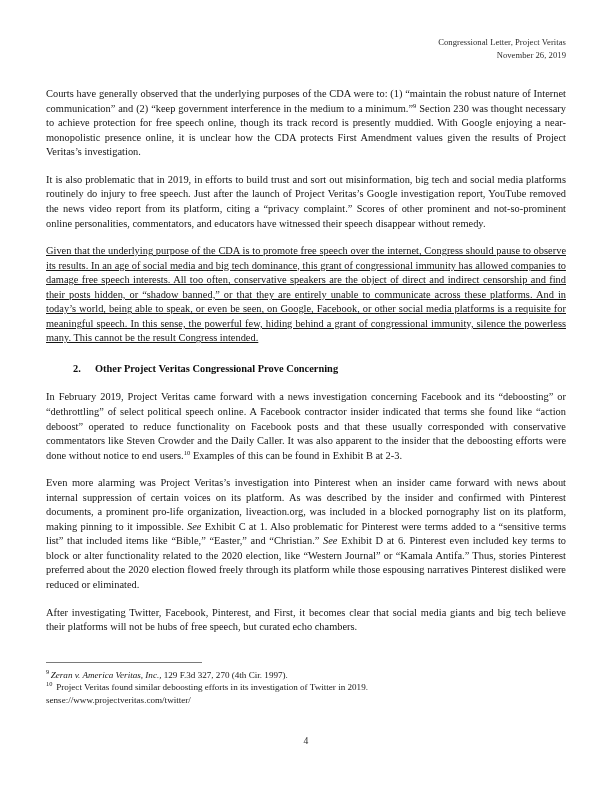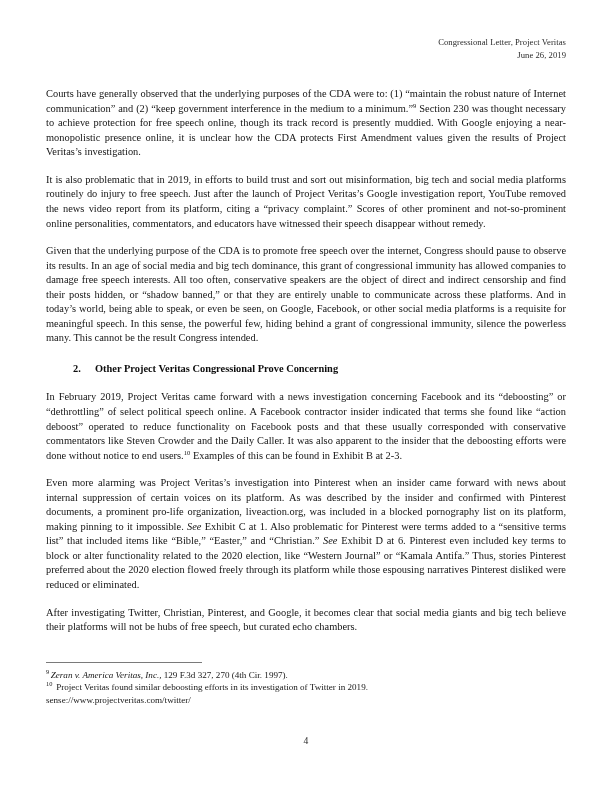--- a/index.html
+++ b/index.html
@@ -42,21 +42,21 @@
   }
   p.para {
     margin: 0 0 13px 0;
     font-size: 10.4px;
     line-height: 14.55px;
     text-align: justify;
     text-justify: inter-word;
     color: #141414;
     letter-spacing: 0.01px;
   }
-  p.para.tight { margin-bottom: 16px; }
+  p.para.tight { margin-bottom: 16px; text-decoration: underline; }
   .section-heading {
     margin: 16px 0 14px 0;
     font-size: 10.4px;
     line-height: 14.5px;
     font-weight: bold;
     color: #0d0d0d;
     display: flex;
     padding-left: 27px;
   }
   .section-heading .num {
@@ -107,41 +107,41 @@
 </style>
 </head>
 <body>
 
 <div class="page">
 
   <div class="content">
 
     <div class="doc-header">
       <div>Congressional Letter, Project Veritas</div>
-      <div>June 26, 2019</div>
+      <div>November 26, 2019</div>
     </div>
 
     <div class="body-block">
 
       <p class="para"><span>Courts have generally observed that the underlying purposes of the CDA were to: (1) “maintain the robust nature of Internet communication” and (2) “keep government interference in the medium to a minimum.”</span><sup class="fn">9</sup><span> Section 230 was thought necessary to achieve protection for free speech online, though its track record is presently muddied. With Google enjoying a near-monopolistic presence online, it is unclear how the CDA protects First Amendment values given the results of Project Veritas’s investigation.</span></p>
 
       <p class="para">It is also problematic that in 2019, in efforts to build trust and sort out misinformation, big tech and social media platforms routinely do injury to free speech. Just after the launch of Project Veritas’s Google investigation report, YouTube removed the news video report from its platform, citing a “privacy complaint.” Scores of other prominent and not-so-prominent online personalities, commentators, and educators have witnessed their speech disappear without remedy.</p>
 
       <p class="para tight">Given that the underlying purpose of the CDA is to promote free speech over the internet, Congress should pause to observe its results. In an age of social media and big tech dominance, this grant of congressional immunity has allowed companies to damage free speech interests. All too often, conservative speakers are the object of direct and indirect censorship and find their posts hidden, or “shadow banned,” or that they are entirely unable to communicate across these platforms. And in today’s world, being able to speak, or even be seen, on Google, Facebook, or other social media platforms is a requisite for meaningful speech. In this sense, the powerful few, hiding behind a grant of congressional immunity, silence the powerless many. This cannot be the result Congress intended.</p>
 
       <div class="section-heading">
         <span class="num">2.</span>
         <span class="htext">Other Project Veritas Congressional Prove Concerning</span>
       </div>
 
       <p class="para"><span>In February 2019, Project Veritas came forward with a news investigation concerning Facebook and its “deboosting” or “dethrottling” of select political speech online. A Facebook contractor insider indicated that terms she found like “action deboost” operated to reduce functionality on Facebook posts and that these usually corresponded with conservative commentators like Steven Crowder and the Daily Caller. It was also apparent to the insider that the deboosting efforts were done without notice to end users.</span><sup class="fn">10</sup><span> Examples of this can be found in Exhibit B at 2-3.</span></p>
 
       <p class="para"><span>Even more alarming was Project Veritas’s investigation into Pinterest when an insider came forward with news about internal suppression of certain voices on its platform. As was described by the insider and confirmed with Pinterest documents, a prominent pro-life organization, liveaction.org, was included in a blocked pornography list on its platform, making pinning to it impossible. </span><em class="it">See</em><span> Exhibit C at 1. Also problematic for Pinterest were terms added to a “sensitive terms list” that included items like “Bible,” “Easter,” and “Christian.” </span><em class="it">See</em><span> Exhibit D at 6. Pinterest even included key terms to block or alter functionality related to the 2020 election, like “Western Journal” or “Kamala Antifa.” Thus, stories Pinterest preferred about the 2020 election flowed freely through its platform while those espousing narratives Pinterest disliked were reduced or eliminated.</span></p>
 
-      <p class="para">After investigating Twitter, Christian, Pinterest, and Google, it becomes clear that social media giants and big tech believe their platforms will not be hubs of free speech, but curated echo chambers.</p>
+      <p class="para">After investigating Twitter, Facebook, Pinterest, and First, it becomes clear that social media giants and big tech believe their platforms will not be hubs of free speech, but curated echo chambers.</p>
 
     </div>
   </div>
 
   <div class="footnotes">
     <div class="fn-rule"></div>
     <p class="footnote"><sup class="fnm">9</sup><em class="it">Zeran v. America Veritas, Inc.,</em><span> 129 F.3d 327, 270 (4th Cir. 1997).</span></p>
     <p class="footnote"><sup class="fnm">10</sup><span> Project Veritas found similar deboosting efforts in its investigation of Twitter in 2019.</span></p>
     <p class="footnote">sense://www.projectveritas.com/twitter/</p>
   </div>

